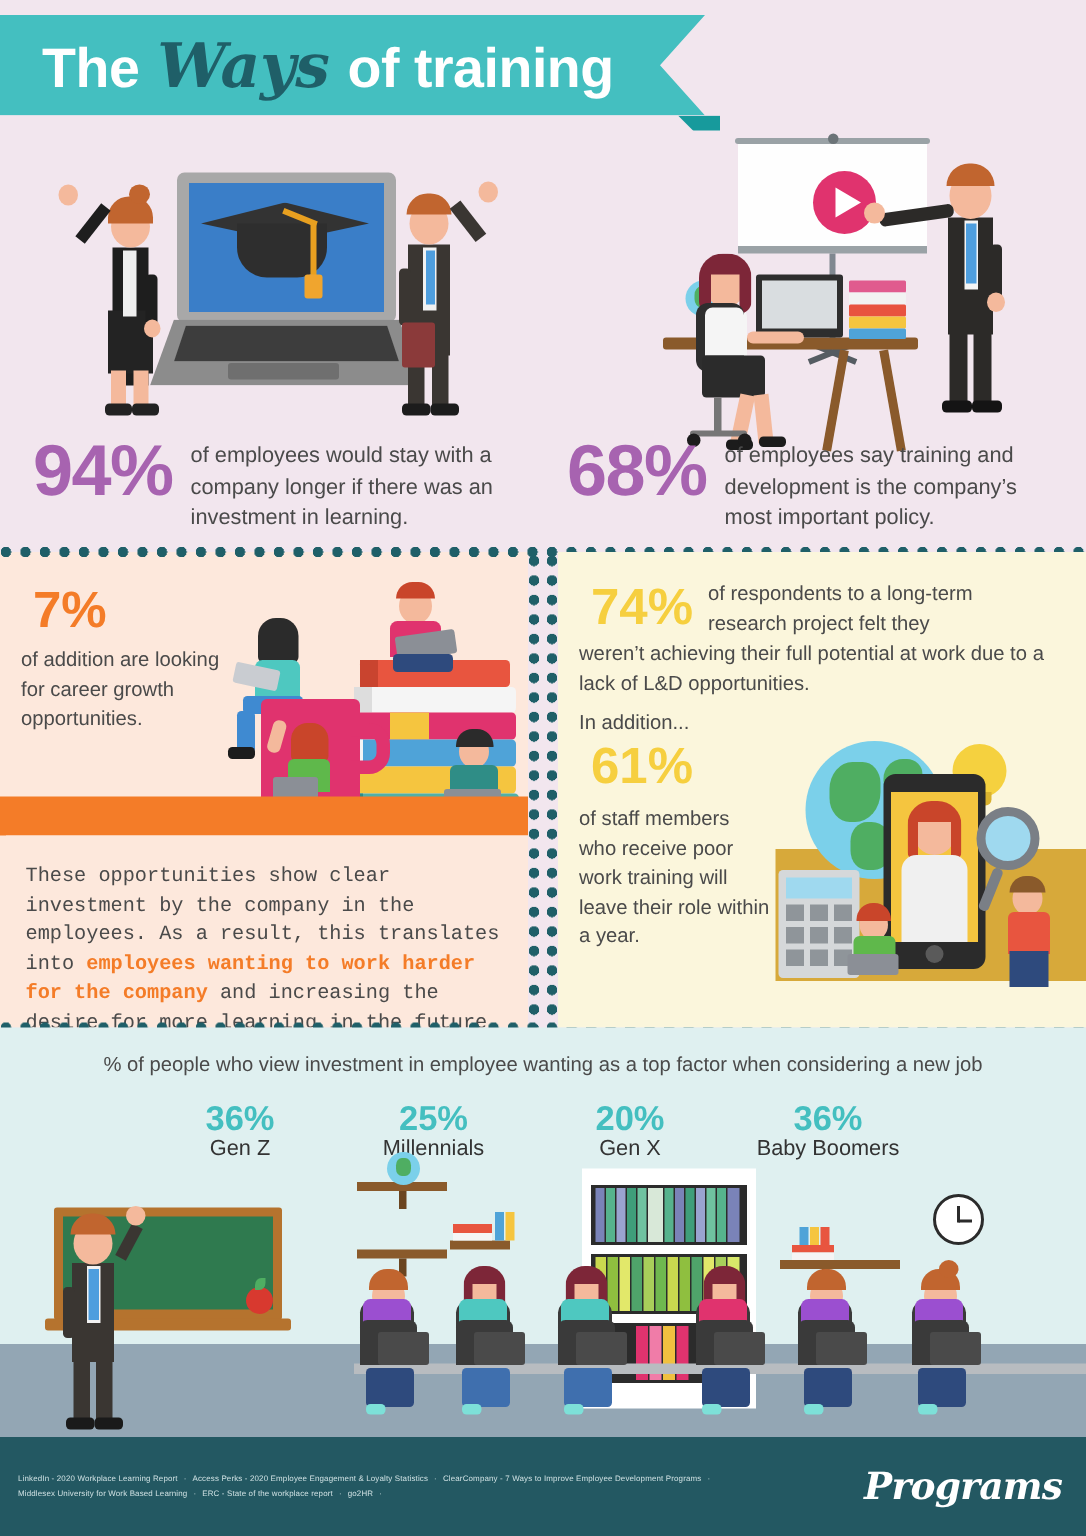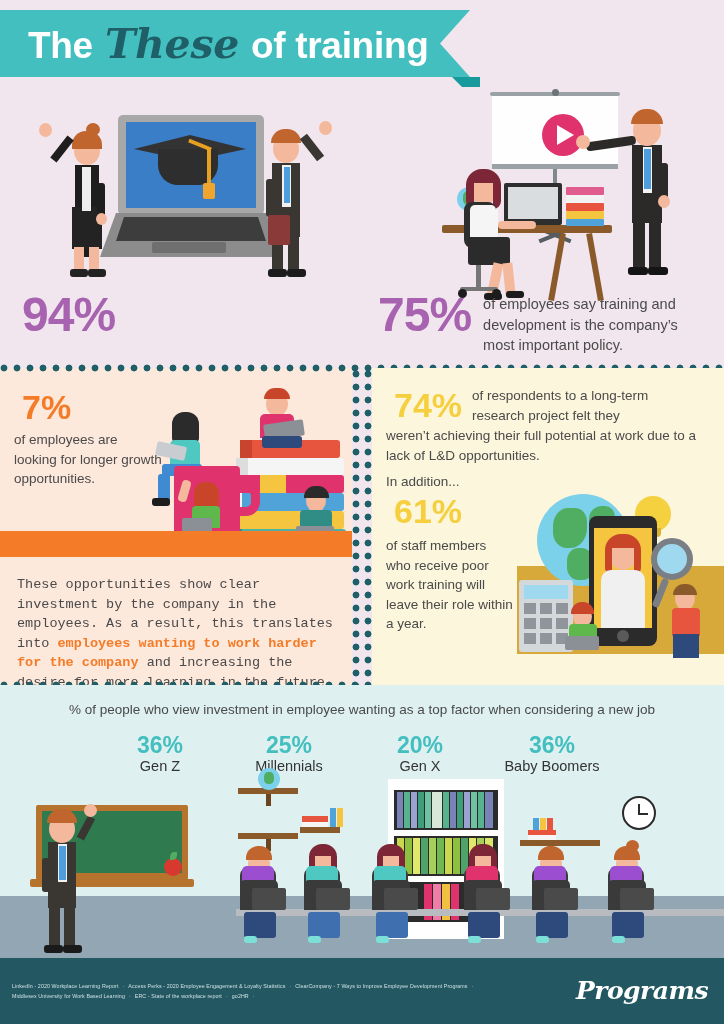--- a/index.html
+++ b/index.html
@@ -123,21 +123,21 @@
   .rnd { position: absolute; border-radius: 50%; }
 </style>
 </head>
 <body>
 
 <div class="page">
 
   <div class="header-band">
     <div class="ribbon-tail"></div>
     <div class="ribbon"></div>
-    <div class="title"><span>The </span><span class="script">These</span><span> of training</span></div>
+    <div class="title"><span>The </span><span class="script">Ways</span><span> of training</span></div>
   </div>
 
   <div class="band-top">
 
     <div class="ill" style="left:0;top:0;width:360px;height:205px;">
 
       <div class="sq" style="left:118px;top:28px;width:146px;height:100px;background:#a8a8a8;border-radius:5px;"></div>
       <div class="sq" style="left:126px;top:35px;width:130px;height:86px;background:#3a7ec8;"></div>
       <div class="sq" style="left:100px;top:126px;width:182px;height:44px;background:#8c8c8c;clip-path:polygon(16px 0,166px 0,182px 44px,0 44px);"></div>
       <div class="sq" style="left:116px;top:130px;width:150px;height:24px;background:#3d3d3d;clip-path:polygon(8px 0,142px 0,150px 24px,0 24px);"></div>
@@ -232,33 +232,34 @@
       <div class="sq" style="left:280px;top:76px;width:8px;height:36px;background:#2c2a28;border-radius:3px;"></div>
       <div class="rnd" style="left:278px;top:108px;width:12px;height:13px;background:#f4b99c;"></div>
       <div class="sq" style="left:253px;top:134px;width:12px;height:48px;background:#2c2a28;"></div>
       <div class="sq" style="left:269px;top:134px;width:12px;height:48px;background:#2c2a28;"></div>
       <div class="sq" style="left:248px;top:180px;width:20px;height:8px;background:#141414;border-radius:3px;"></div>
       <div class="sq" style="left:268px;top:180px;width:20px;height:8px;background:#141414;border-radius:3px;"></div>
     </div>
 
     <div class="stat-row" style="left:22px;top:204px;">
       <div class="pct-purple" style="margin-right:12px;">94%</div>
+      <div class="stat-text" style="width:205px;padding-top:3px;">of employees would stay with a company longer if there was an investment in learning.</div>
     </div>
 
     <div class="stat-row" style="left:378px;top:204px;">
-      <div class="pct-purple" style="margin-right:12px;">75%</div>
+      <div class="pct-purple" style="margin-right:12px;">68%</div>
       <div class="stat-text" style="width:215px;padding-top:3px;">of employees say training and development is the company’s most important policy.</div>
     </div>
   </div>
 
   <div class="band-mid">
 
     <div class="mid-left">
       <div class="pct-orange" style="position:absolute;left:22px;top:22px;">7%</div>
-      <div class="body-text" style="position:absolute;left:14px;top:62px;width:150px;">of employees are looking for longer growth opportunities.</div>
+      <div class="body-text" style="position:absolute;left:14px;top:62px;width:150px;">of addition are looking for career growth opportunities.</div>
 
       <div class="ill" style="left:140px;top:10px;width:212px;height:175px;">
 
         <div class="sq" style="left:100px;top:62px;width:100px;height:18px;background:#e8553f;border-radius:3px;"></div>
         <div class="sq" style="left:100px;top:62px;width:12px;height:18px;background:#c9442f;"></div>
         <div class="sq" style="left:96px;top:80px;width:108px;height:17px;background:#f5f5f5;border-radius:3px;"></div>
         <div class="sq" style="left:96px;top:80px;width:12px;height:17px;background:#ddd;"></div>
         <div class="sq" style="left:92px;top:97px;width:112px;height:18px;background:#e0336e;border-radius:3px;"></div>
         <div class="sq" style="left:120px;top:97px;width:26px;height:18px;background:#f5c53f;"></div>
         <div class="sq" style="left:88px;top:115px;width:116px;height:18px;background:#4fa3d8;border-radius:3px;"></div>

